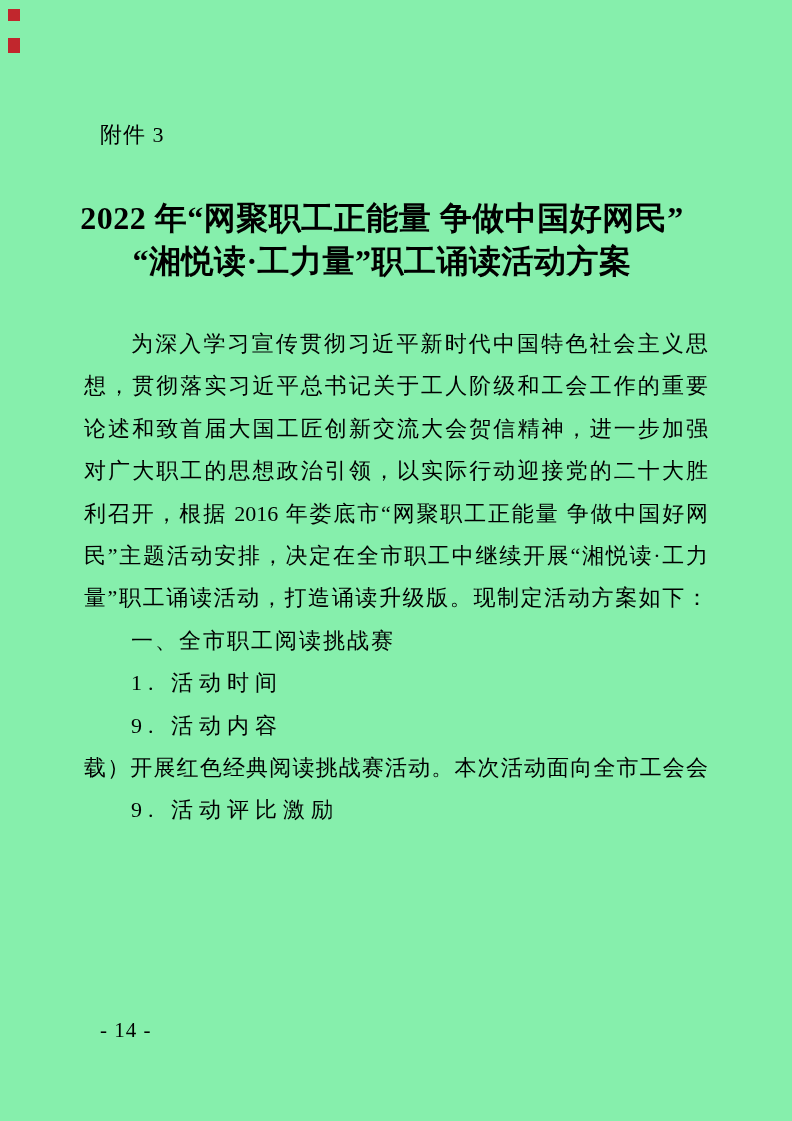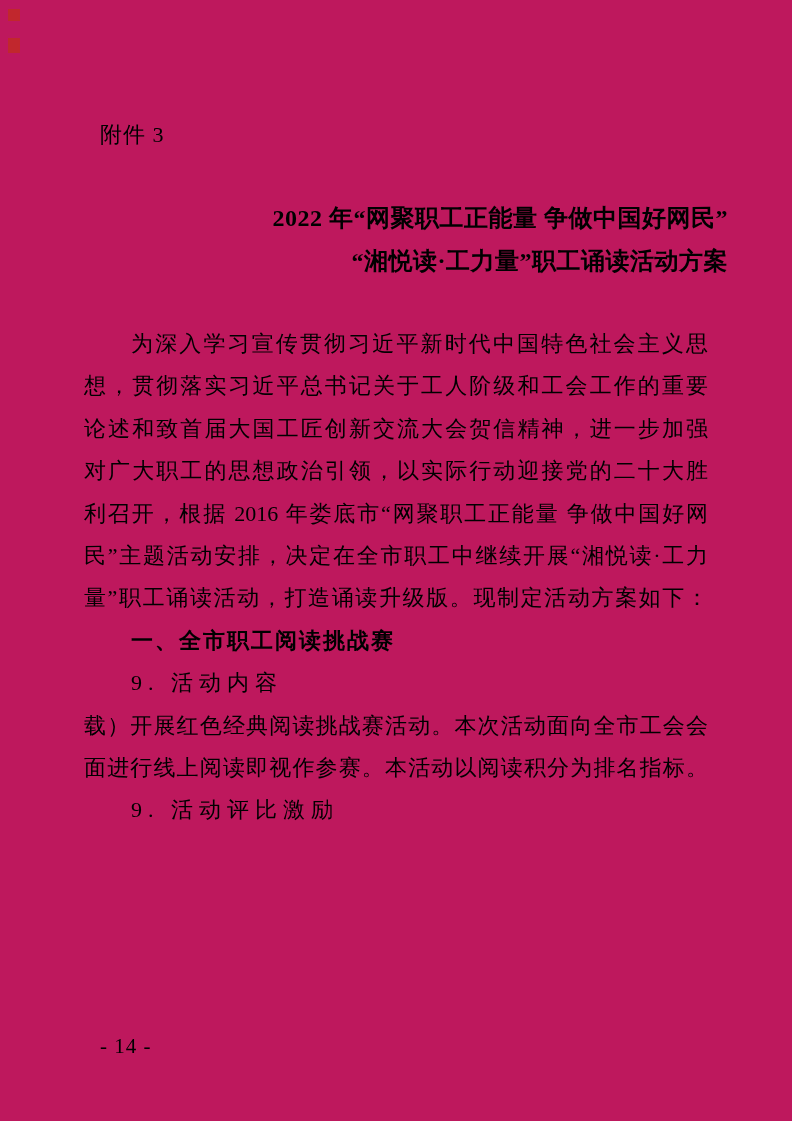--- a/index.html
+++ b/index.html
@@ -1,41 +1,41 @@
 <!DOCTYPE html>
 <html><head>
 <meta charset="utf-8">
 <style>
   html, body { margin: 0; padding: 0; background: #ffffff; }
   .page {
     position: relative;
     width: 792px;
     height: 1121px;
-    background: #be185d;
+    background: #86efac;
     color: #000000;
     font-family: "Liberation Serif", serif;
     overflow: hidden;
   }
   .red-mark { position: absolute; background: #c1272d; }
   .red-mark.m1 { left: 8px; top: 9px;  width: 12px; height: 12px; }
   .red-mark.m2 { left: 8px; top: 38px; width: 12px; height: 15px; }
 
   .attachment {
     position: absolute;
     left: 100px; top: 121px;
     font-size: 22px;
     line-height: 28px;
     letter-spacing: 1px;
   }
   .title {
     position: absolute;
-    left: 64px; top: 197px; width: 664px;
-    text-align: right;
+    left: 50px; top: 197px; width: 664px;
+    text-align: center;
     font-weight: bold;
-    font-size: 24px;
+    font-size: 32px;
     line-height: 43px;
     letter-spacing: 0.5px;
   }
   .content {
     position: absolute;
     left: 84px; top: 323px; width: 624px;
     font-size: 22px;
   }
   .line {
     height: 42.4px;
@@ -44,34 +44,33 @@
   }
   .line.body {
     white-space: normal;
     text-align: justify;
     text-align-last: justify;
     letter-spacing: 0;
   }
   .line.body.first { text-indent: 47px; }
   .line.heading {
     font-family: "Liberation Sans", sans-serif;
-    font-weight: bold;
+    font-weight: normal;
     padding-left: 47px;
     letter-spacing: 2px;
   }
   .line.subheading { padding-left: 47px; letter-spacing: 6px; }
   .line.plain { padding-left: 47px; letter-spacing: 2px; }
 
   .page-number {
     position: absolute;
     left: 100px; top: 1016px;
     font-size: 21px;
     line-height: 28px;
     letter-spacing: 1px;
-    margin-top: 16px;
   }
 </style>
 </head>
 <body>
 
 <div class="page">
 
   <div class="red-mark m1"></div>
   <div class="red-mark m2"></div>
 
@@ -84,21 +83,21 @@
 
   <div class="content" id="content">
       <div class="line body first">为深入学习宣传贯彻习近平新时代中国特色社会主义思</div>
       <div class="line body">想，贯彻落实习近平总书记关于工人阶级和工会工作的重要</div>
       <div class="line body">论述和致首届大国工匠创新交流大会贺信精神，进一步加强</div>
       <div class="line body">对广大职工的思想政治引领，以实际行动迎接党的二十大胜</div>
       <div class="line body">利召开，根据 2016 年娄底市“网聚职工正能量 争做中国好网</div>
       <div class="line body">民”主题活动安排，决定在全市职工中继续开展“湘悦读·工力</div>
       <div class="line body">量”职工诵读活动，打造诵读升级版。现制定活动方案如下：</div>
       <div class="line heading">一、全市职工阅读挑战赛</div>
+      <div class="line subheading">1. 活动时间</div>
       <div class="line subheading">9. 活动内容</div>
       <div class="line body">载）开展红色经典阅读挑战赛活动。本次活动面向全市工会会</div>
-      <div class="line body">面进行线上阅读即视作参赛。本活动以阅读积分为排名指标。</div>
       <div class="line subheading">9. 活动评比激励</div>
     </div>
 
   <div class="page-number">- 14 -</div>
 
 </div>
 
 </body></html>

